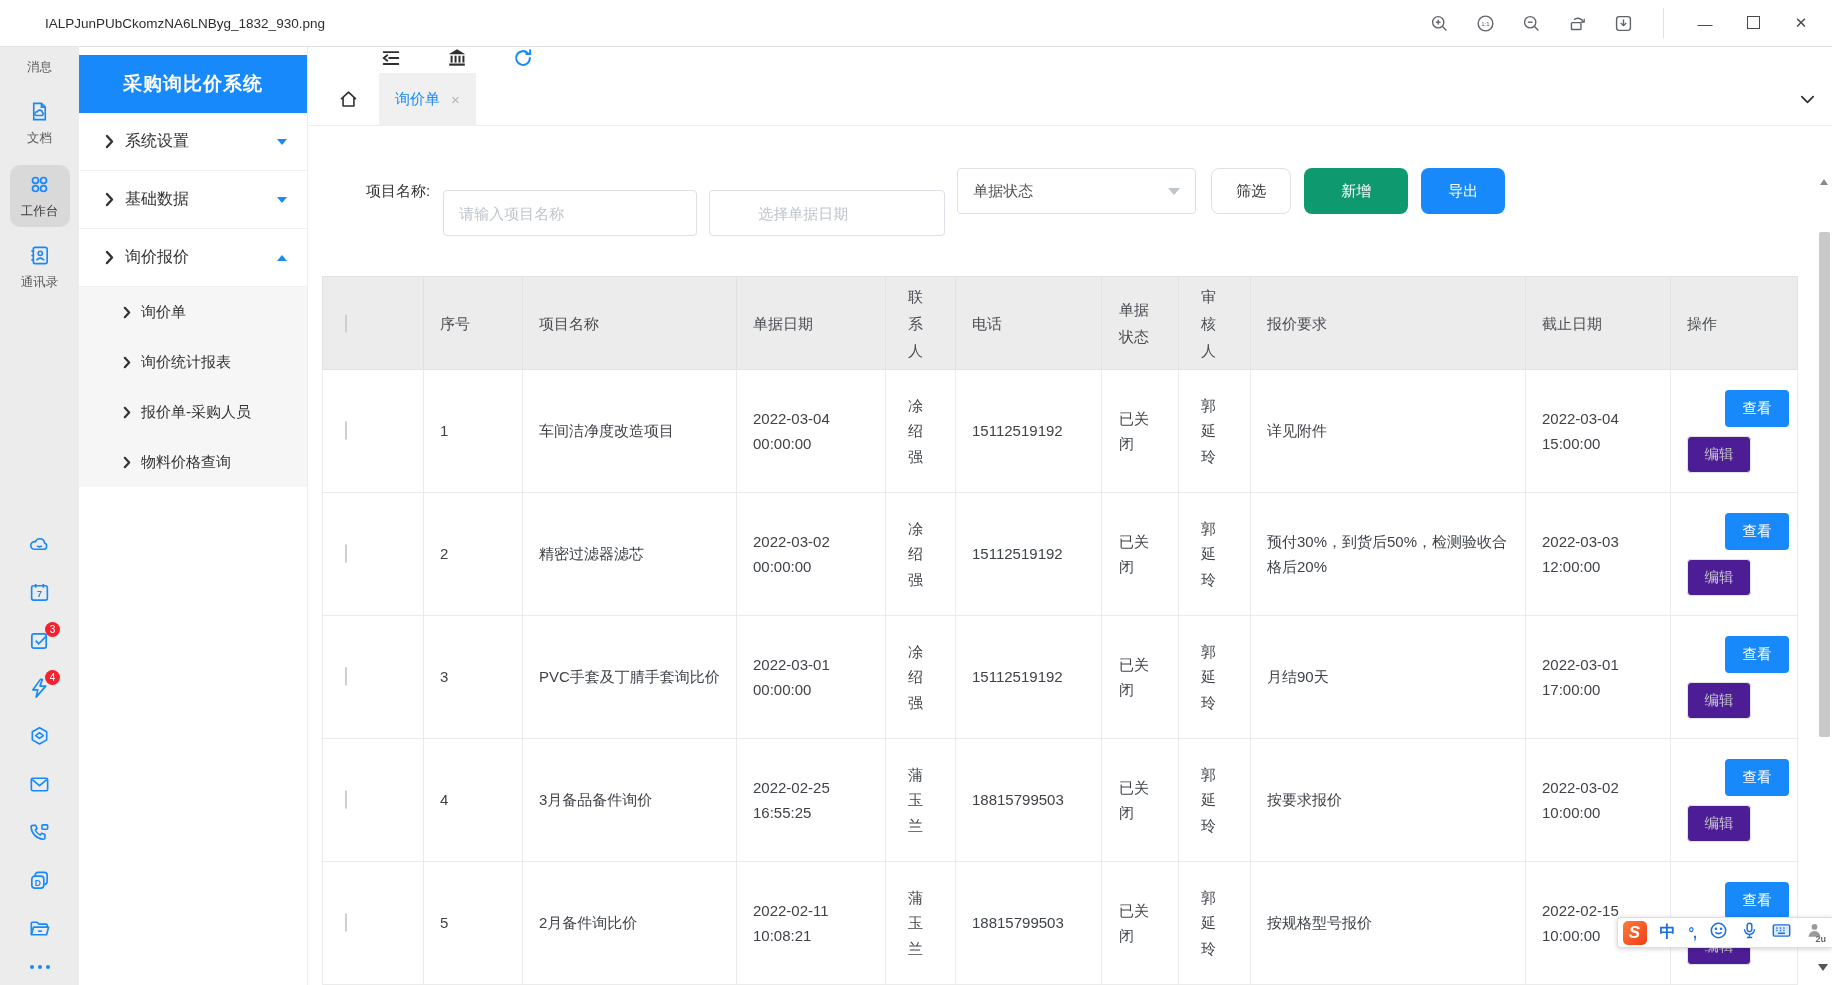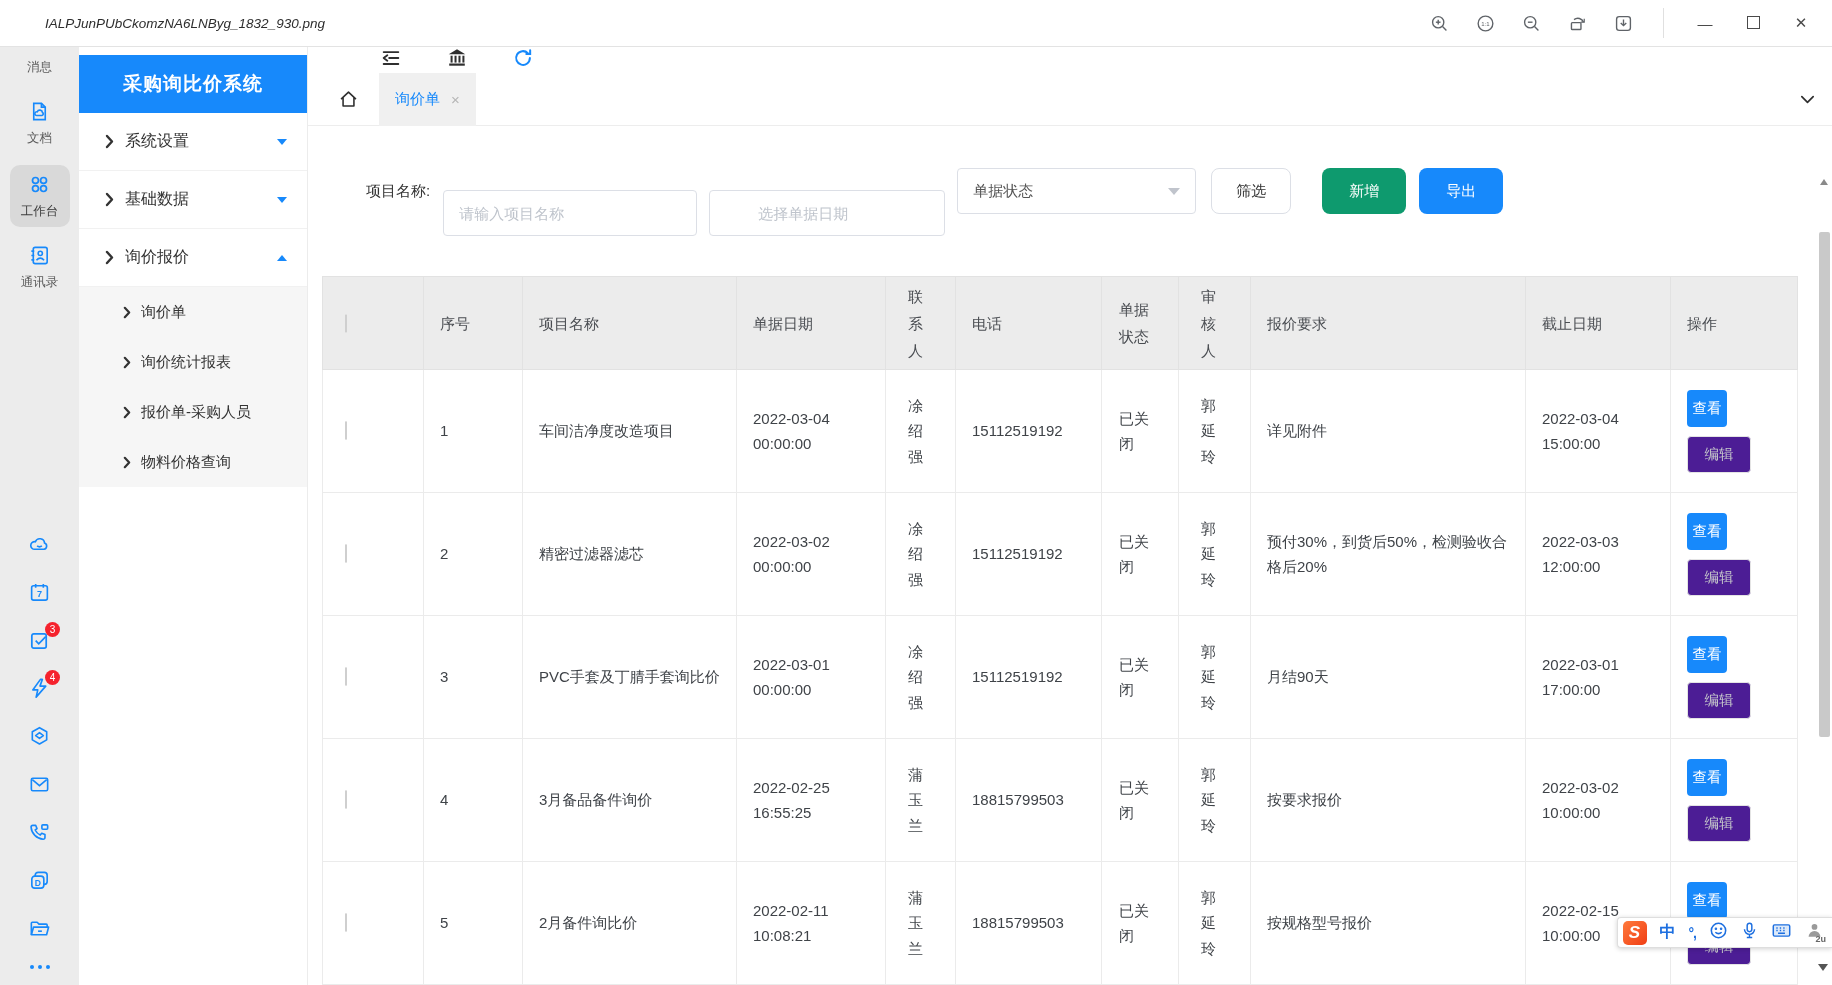--- a/index.html
+++ b/index.html
@@ -1,21 +1,21 @@
 <!DOCTYPE html>
 <html><head>
 <meta charset="utf-8">
 <style>
   * { margin:0; padding:0; box-sizing:border-box; }
   body { font-family:"Liberation Sans","DejaVu Sans",sans-serif; background:#888; }
   .window { width:1832px; height:985px; background:#fff; position:relative; overflow:hidden; }
 
   
   .titlebar { height:47px; background:#fff; border-bottom:1px solid #e3e3e3; display:flex; align-items:center; padding-left:45px; }
-  .tb-title { font-size:13.5px; color:#2e2e2e;font-style:italic; }
+  .tb-title { font-size:13.5px; color:#2e2e2e; }
   .tb-right { margin-left:auto; display:flex; align-items:center; gap:26px; padding-right:20px; color:#5f6368; }
   .tb-icon { width:20px; height:20px; display:flex; align-items:center; justify-content:center; }
   .tb-sep { width:1px; height:30px; background:#e0e0e0; margin:0 4px; }
   .wc { font-size:15px; color:#4a4a4a; width:22px; text-align:center; }
   .wc-max { width:13px; height:13px; border:1.4px solid #4a4a4a; display:inline-block; }
 
   
   .app { display:flex; height:938px; }
 
   
@@ -59,32 +59,32 @@
   .filters { display:flex; align-items:center; margin:20px 0 0 58px; }
   .f-label { font-size:15px; color:#333; margin-right:13px; }
   .f-input { height:46px; border:1px solid #dcdfe6; border-radius:4px; padding:0 15px; font-size:15px; color:#333; font-family:inherit; outline:none;margin-top:44px; }
   .f-input::placeholder { color:#bfc4cc; }
   .f-name { width:254px; }
   .f-date { width:236px; margin-left:12px;padding-left:48px; }
   .f-select { width:239px; margin-left:12px; height:46px; border:1px solid #dcdfe6; border-radius:4px; padding:0 15px; font-size:15px; color:#555; display:flex; align-items:center; cursor:pointer; }
   .sel-caret { margin-left:auto; width:0; height:0; border-left:6px solid transparent; border-right:6px solid transparent; border-top:7px solid #c0c4cc; }
   .btn { height:46px; border-radius:8px; font-size:15px; display:flex; align-items:center; justify-content:center; cursor:pointer; font-family:inherit; border:none; }
   .btn-filter { width:80px; margin-left:15px; background:#fff; border:1px solid #dcdfe6; color:#333; }
-  .btn-add { width:84px; margin-left:31px; background:#0e9a6e; color:#fff; }
+  .btn-add { width:104px; margin-left:13px; background:#0e9a6e; color:#fff; }
   .btn-export { width:84px; margin-left:13px; background:#1789fb; color:#fff; }
 
   
   .table-wrap { margin:40px 0 0 14px; width:1475px; }
   table { border-collapse:collapse; table-layout:fixed; width:1475px; font-size:15px; color:#3f4348; }
   th { background:#ececec; font-weight:normal; color:#4a4d52; height:93px; text-align:left; padding:0 16px; border:1px solid #e2e2e2; line-height:1.8; }
   td { height:123px; padding:0 16px; border:1px solid #ebebeb; background:#fff; vertical-align:middle; line-height:1.7; }
   th.c-narrow, td.c-narrow { padding:0 22px; }
   th.c-status, td.c-status { padding:0 17px; }
   .checkbox { width:18px; height:18px; border:1.5px solid #cfcfcf; border-radius:3px; background:#fff; cursor:pointer; }
-  .btn-view { width:40px; height:37px; background:#1789fb; color:#fff; border:none; border-radius:4px; font-size:14.5px; cursor:pointer; font-family:inherit; display:block; }
+  .btn-view { width:64px; height:37px; background:#1789fb; color:#fff; border:none; border-radius:4px; font-size:14.5px; cursor:pointer; font-family:inherit; display:block;margin-left:38px; }
   .btn-edit { width:64px; height:37px; background:#4c1d95; color:#c6c8cb; border:1px solid #e4e4e4; border-radius:4px; font-size:14.5px; cursor:default; font-family:inherit; display:block; margin-top:9px; }
 
   
   .vscroll { position:absolute; top:123px; right:0; bottom:0; width:15px; }
   .v-up { position:absolute; top:9px; left:3px; width:0; height:0; border-left:4.5px solid transparent; border-right:4.5px solid transparent; border-bottom:6px solid #8a8a8a; }
   .v-thumb { position:absolute; top:62px; left:2px; width:11px; height:505px; background:#c9c9c9; border-radius:2px; }
   .v-down { position:absolute; right:4px; bottom:14px; width:0; height:0; border-left:5.5px solid transparent; border-right:5.5px solid transparent; border-top:7px solid #555; z-index:7; }
 
   
   .ime { position:absolute; right:0; bottom:37px; height:31px; display:flex; align-items:center; gap:13px; background:#fff; border:1px solid #dedede; border-right:none; border-radius:4px 0 0 4px; box-shadow:0 1px 5px rgba(0,0,0,.18); padding:0 8px 0 5px; z-index:6; }

